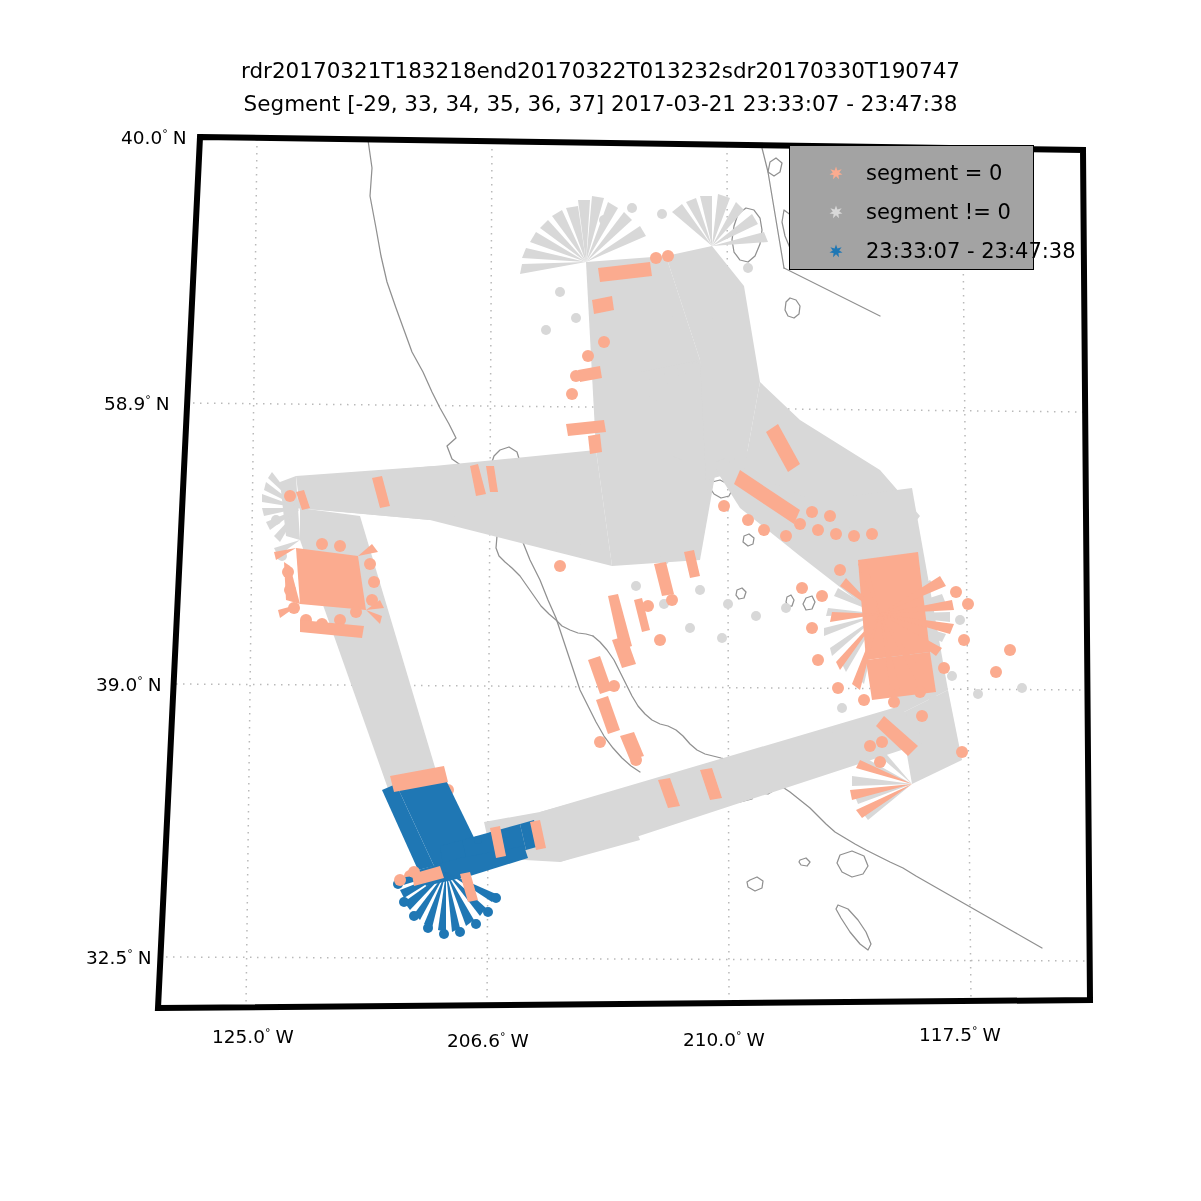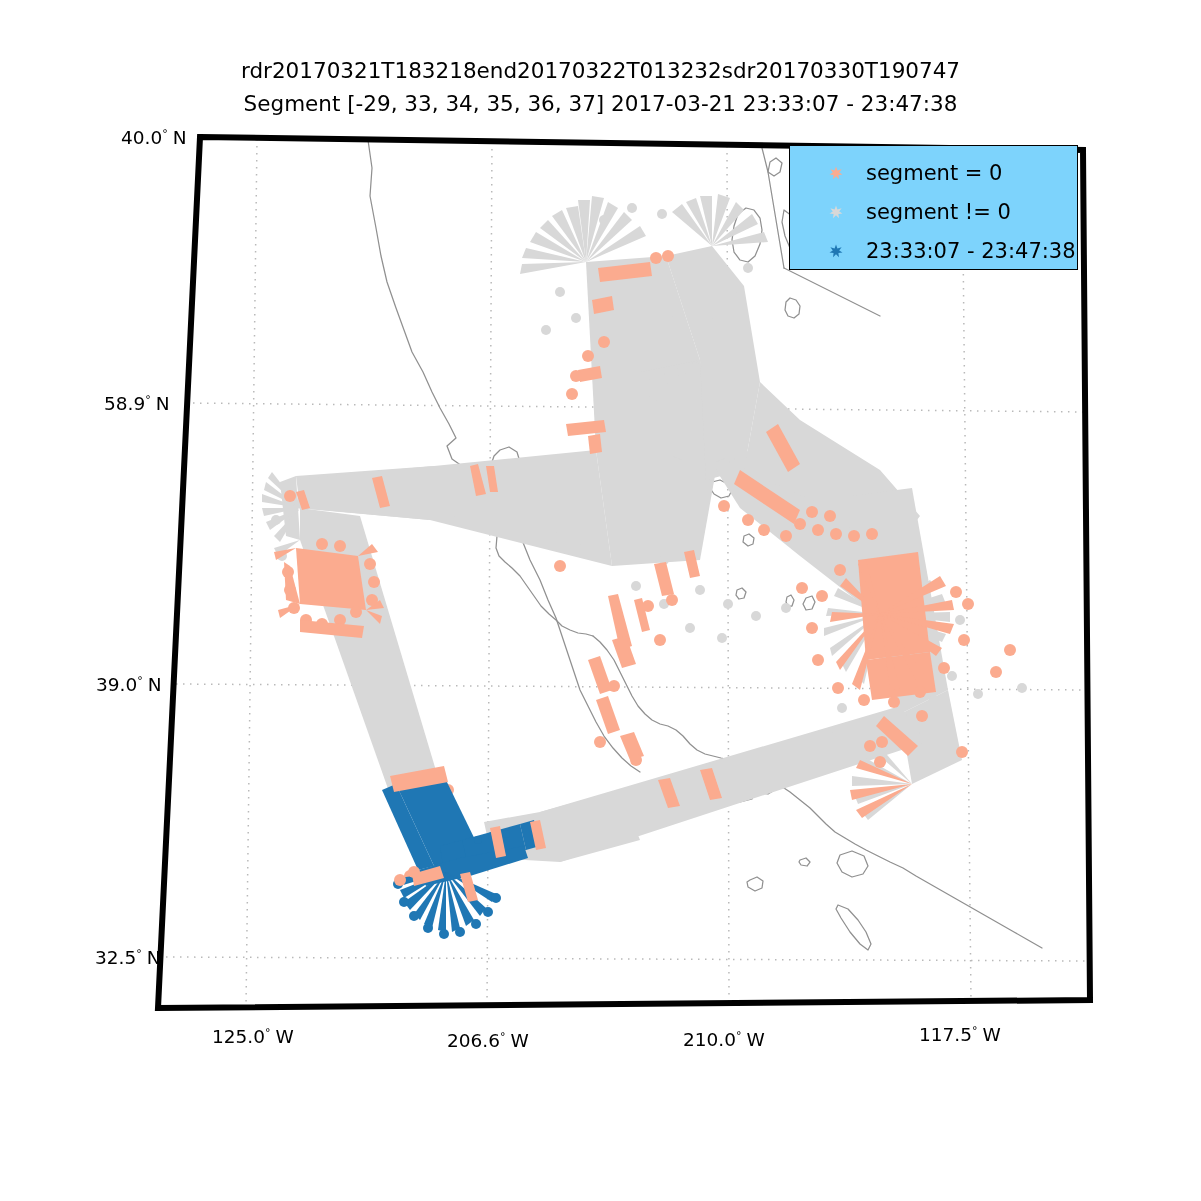--- a/index.html
+++ b/index.html
@@ -16,22 +16,22 @@
   
   #plot{position:absolute;left:0;top:0;width:1201px;height:1201px;}
   #plot svg{display:block;}
 
   
   .ticklabel{position:absolute;font-size:18.5px;color:#000;white-space:nowrap;}
   .ticklabel .deg{font-size:11px;vertical-align:super;line-height:0;}
   .ticklabel .sp{display:inline-block;width:5px;}
 
   
-  #legend{position:absolute;left:789px;top:145px;width:289px;height:125px;
-          background:#7dd3fc;border:1.6px solid #000;box-sizing:border-box;
+  #legend{position:absolute;left:789px;top:145px;width:245px;height:125px;
+          background:#a3a3a3;border:1.6px solid #000;box-sizing:border-box;
           z-index:40;}
   .leg-row{position:absolute;left:0;width:289px;height:40px;display:flex;
            align-items:center;}
   .leg-mark{position:absolute;left:39px;width:14px;height:14px;}
   .leg-text{position:absolute;left:76px;font-size:21px;color:#000;
             white-space:nowrap;line-height:1;}
 </style>
 </head>
 <body>
 
@@ -441,21 +441,21 @@
   <div>
     <div class="ticklabel" style="left:121px;top:127px;">
       <span>40.0</span><span class="deg">°</span><span class="sp"></span><span>N</span>
     </div>
     <div class="ticklabel" style="left:104px;top:393px;">
       <span>58.9</span><span class="deg">°</span><span class="sp"></span><span>N</span>
     </div>
     <div class="ticklabel" style="left:96px;top:674px;">
       <span>39.0</span><span class="deg">°</span><span class="sp"></span><span>N</span>
     </div>
-    <div class="ticklabel" style="left:95px;top:947px;">
+    <div class="ticklabel" style="left:86px;top:947px;">
       <span>32.5</span><span class="deg">°</span><span class="sp"></span><span>N</span>
     </div>
   </div>
 
   <div>
     <div class="ticklabel" style="left:212px;top:1026px;">
       <span>125.0</span><span class="deg">°</span><span class="sp"></span><span>W</span>
     </div>
     <div class="ticklabel" style="left:447px;top:1030px;">
       <span>206.6</span><span class="deg">°</span><span class="sp"></span><span>W</span>

